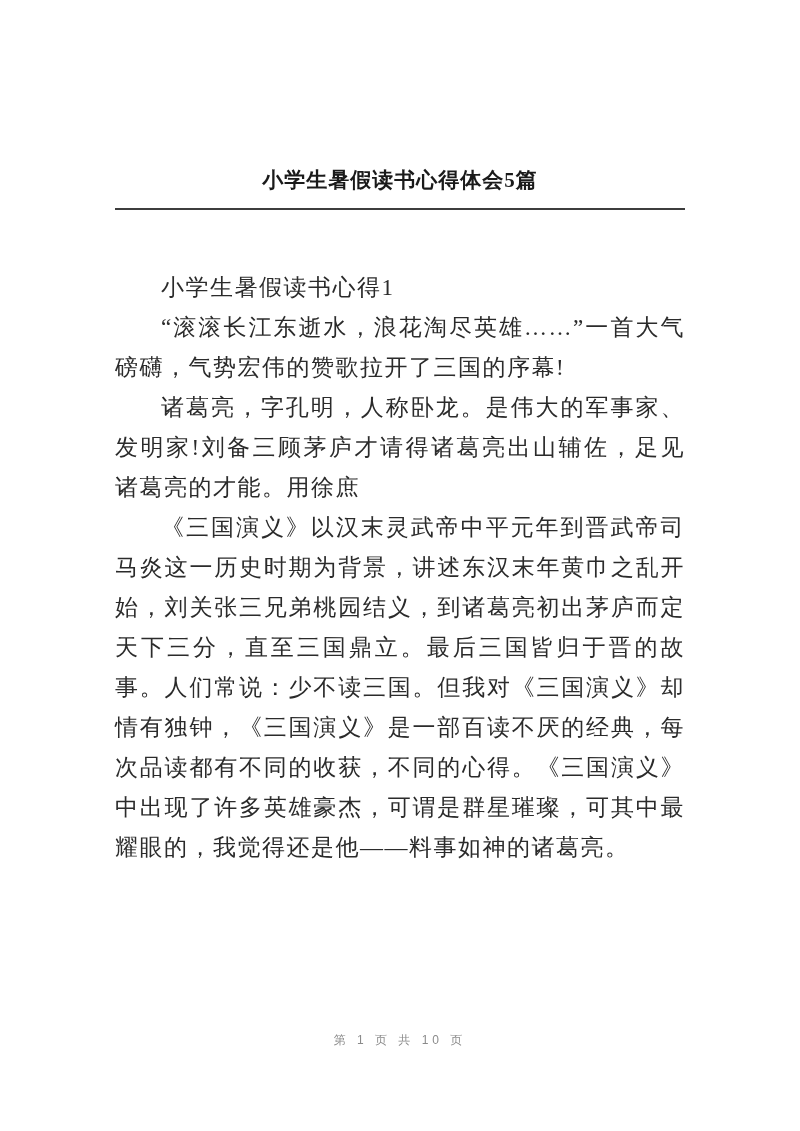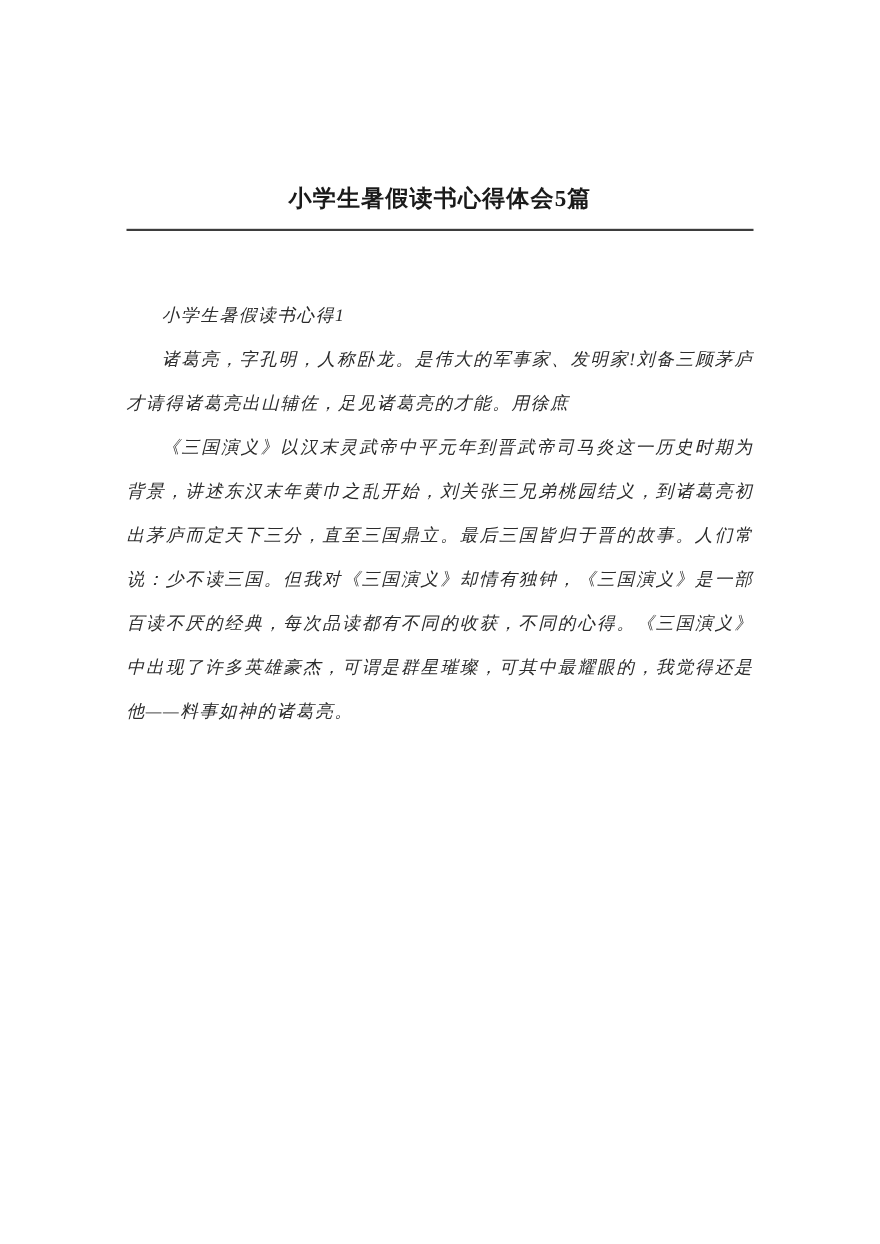--- a/index.html
+++ b/index.html
@@ -35,27 +35,26 @@
     border-top: 2px solid #3d3d3d;
   }
 
   .doc-body {
     width: 570px;
     margin: 58px auto 0 auto;
     color: #2b2b2b;
   }
 
   .doc-body p {
-    font-size: 16px;
+    font-size: 23px;
     line-height: 40px;
     text-align: justify;
     text-indent: 2em;
     letter-spacing: 1.5px;
     color: #2b2b2b;
-    font-style: italic;
   }
 
   .page-footer {
     position: absolute;
     left: 0;
     right: 0;
     top: 1032px;
     text-align: center;
     font-size: 12px;
     color: #8a8a8a;
@@ -67,18 +66,20 @@
 <body>
 
 <div class="page">
 
   <h1 class="doc-title">小学生暑假读书心得体会5篇</h1>
 
   <hr class="title-divider">
 
   <div class="doc-body">
     <p>小学生暑假读书心得1</p>
+    <p>“滚滚长江东逝水，浪花淘尽英雄……”一首大气磅礴，气势宏伟的赞歌拉开了三国的序幕!</p>
     <p>诸葛亮，字孔明，人称卧龙。是伟大的军事家、发明家!刘备三顾茅庐才请得诸葛亮出山辅佐，足见诸葛亮的才能。用徐庶</p>
     <p>《三国演义》以汉末灵武帝中平元年到晋武帝司马炎这一历史时期为背景，讲述东汉末年黄巾之乱开始，刘关张三兄弟桃园结义，到诸葛亮初出茅庐而定天下三分，直至三国鼎立。最后三国皆归于晋的故事。人们常说：少不读三国。但我对《三国演义》却情有独钟，《三国演义》是一部百读不厌的经典，每次品读都有不同的收获，不同的心得。《三国演义》中出现了许多英雄豪杰，可谓是群星璀璨，可其中最耀眼的，我觉得还是他——料事如神的诸葛亮。</p>
   </div>
 
+  <div class="page-footer">第 1 页 共 10 页</div>
 
 </div>
 
 </body></html>

